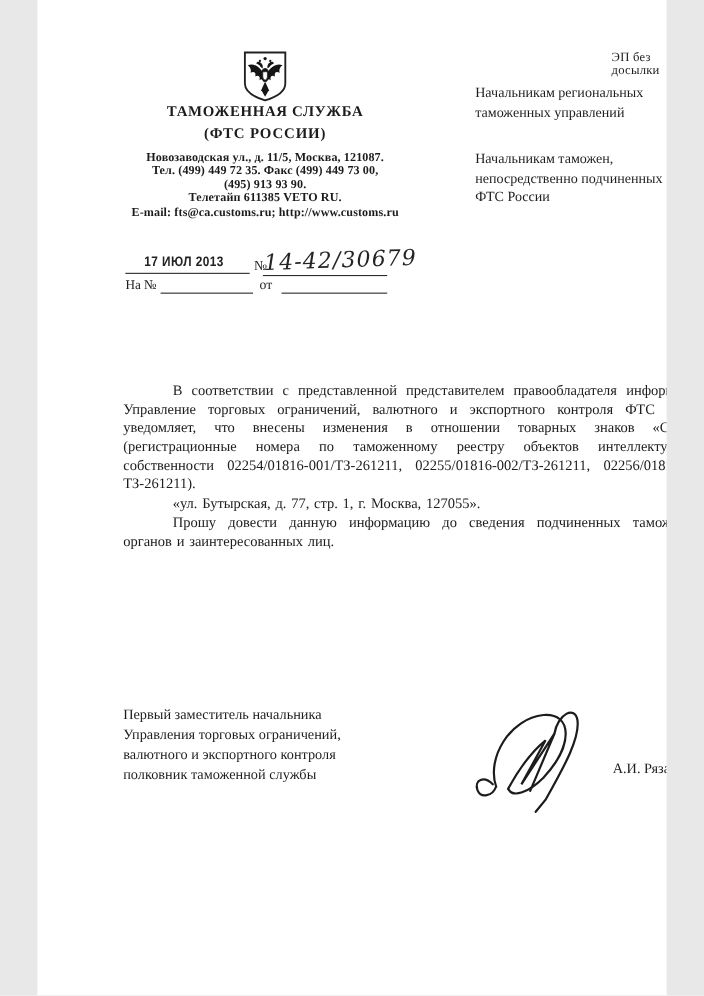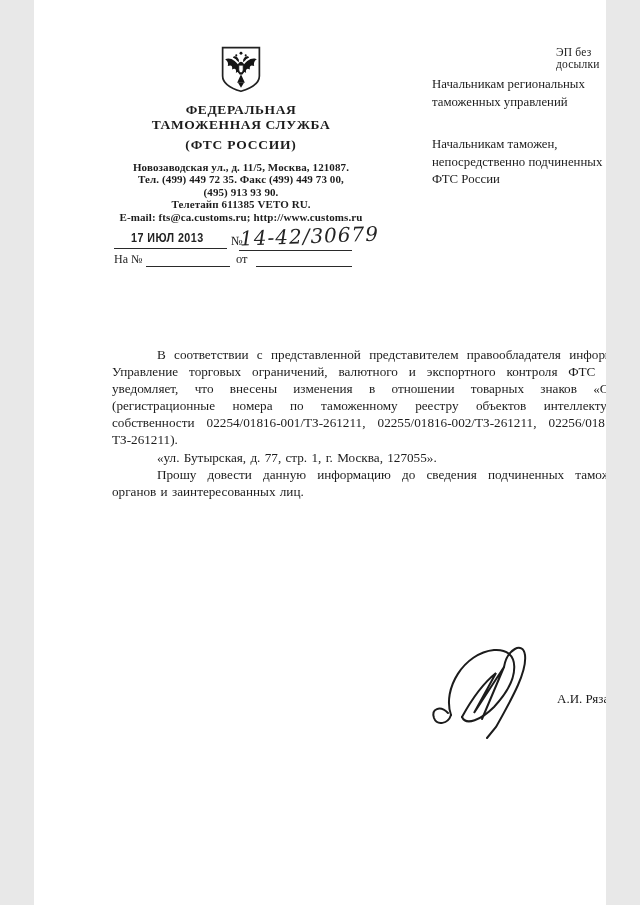--- a/index.html
+++ b/index.html
@@ -80,21 +80,20 @@
           <circle cx="50" cy="17" r="3.4"></circle>
           <circle cx="39" cy="22" r="2.4"></circle>
           <circle cx="61" cy="22" r="2.4"></circle>
           <ellipse cx="50" cy="52" rx="9" ry="15"></ellipse>
           <path d="M50,66 L41,86 H59 Z"></path>
           <path d="M43,86 L50,98 L57,86 Z"></path>
         </g>
         <path d="M45,45 H55 V56 Q55,61 50,63 Q45,61 45,56 Z" fill="#fff" stroke="#151515" stroke-width="1.5"></path>
       </svg>
     </div>
-    <div class="org-line first">ФЕДЕРАЛЬНАЯ</div>
     <div class="org-line">ТАМОЖЕННАЯ СЛУЖБА</div>
     <div class="org-line third">(ФТС РОССИИ)</div>
     <div class="addr-block">
       <div>Новозаводская ул., д. 11/5, Москва, 121087.</div>
       <div>Тел. (499) 449 72 35. Факс (499) 449 73 00,</div>
       <div>(495) 913 93 90.</div>
       <div>Телетайп 611385 VETO RU.</div>
       <div>E-mail: fts@ca.customs.ru; http://www.customs.ru</div>
     </div>
   </div>
@@ -119,20 +118,26 @@
   <div class="abs reply-from">от</div>
   <div class="abs u-line reply-line2"></div>
 
 
   <div class="abs body-text">
     <p>В соответствии с представленной представителем правообладателя информацией Управление торговых ограничений, валютного и экспортного контроля ФТС России уведомляет, что внесены изменения в отношении товарных знаков «CASIO» (регистрационные номера по таможенному реестру объектов интеллектуальной собственности 02254/01816-001/ТЗ-261211, 02255/01816-002/ТЗ-261211, 02256/01816-002/ТЗ-261211).</p>
     <p>«ул. Бутырская, д. 77, стр. 1, г. Москва, 127055».</p>
     <p>Прошу довести данную информацию до сведения подчиненных таможенных органов и заинтересованных лиц.</p>
   </div>
 
+  <div class="abs sig-titles">
+    <div>Первый заместитель начальника</div>
+    <div>Управления торговых ограничений,</div>
+    <div>валютного и экспортного контроля</div>
+    <div>полковник таможенной службы</div>
+  </div>
 
   <div class="abs sig-svg">
     <svg width="128" height="106" viewBox="0 0 128 106" aria-hidden="true">
       <g fill="none" stroke="#1c1c1c" stroke-width="2" stroke-linecap="round">
         <path d="M24,80 C16,72 7,76 10,85 C13,93 24,91 27,82"></path>
         <path d="M27,82 C18,56 40,20 70,17 C96,15 98,44 70,74 C57,87 42,93 38,84"></path>
         <path d="M38,84 C50,62 62,48 72,40 L50,80 L80,34 L58,86"></path>
         <path d="M80,34 C83,16 99,8 101,22 C103,38 90,62 72,94 L63,105"></path>
       </g>
     </svg>

